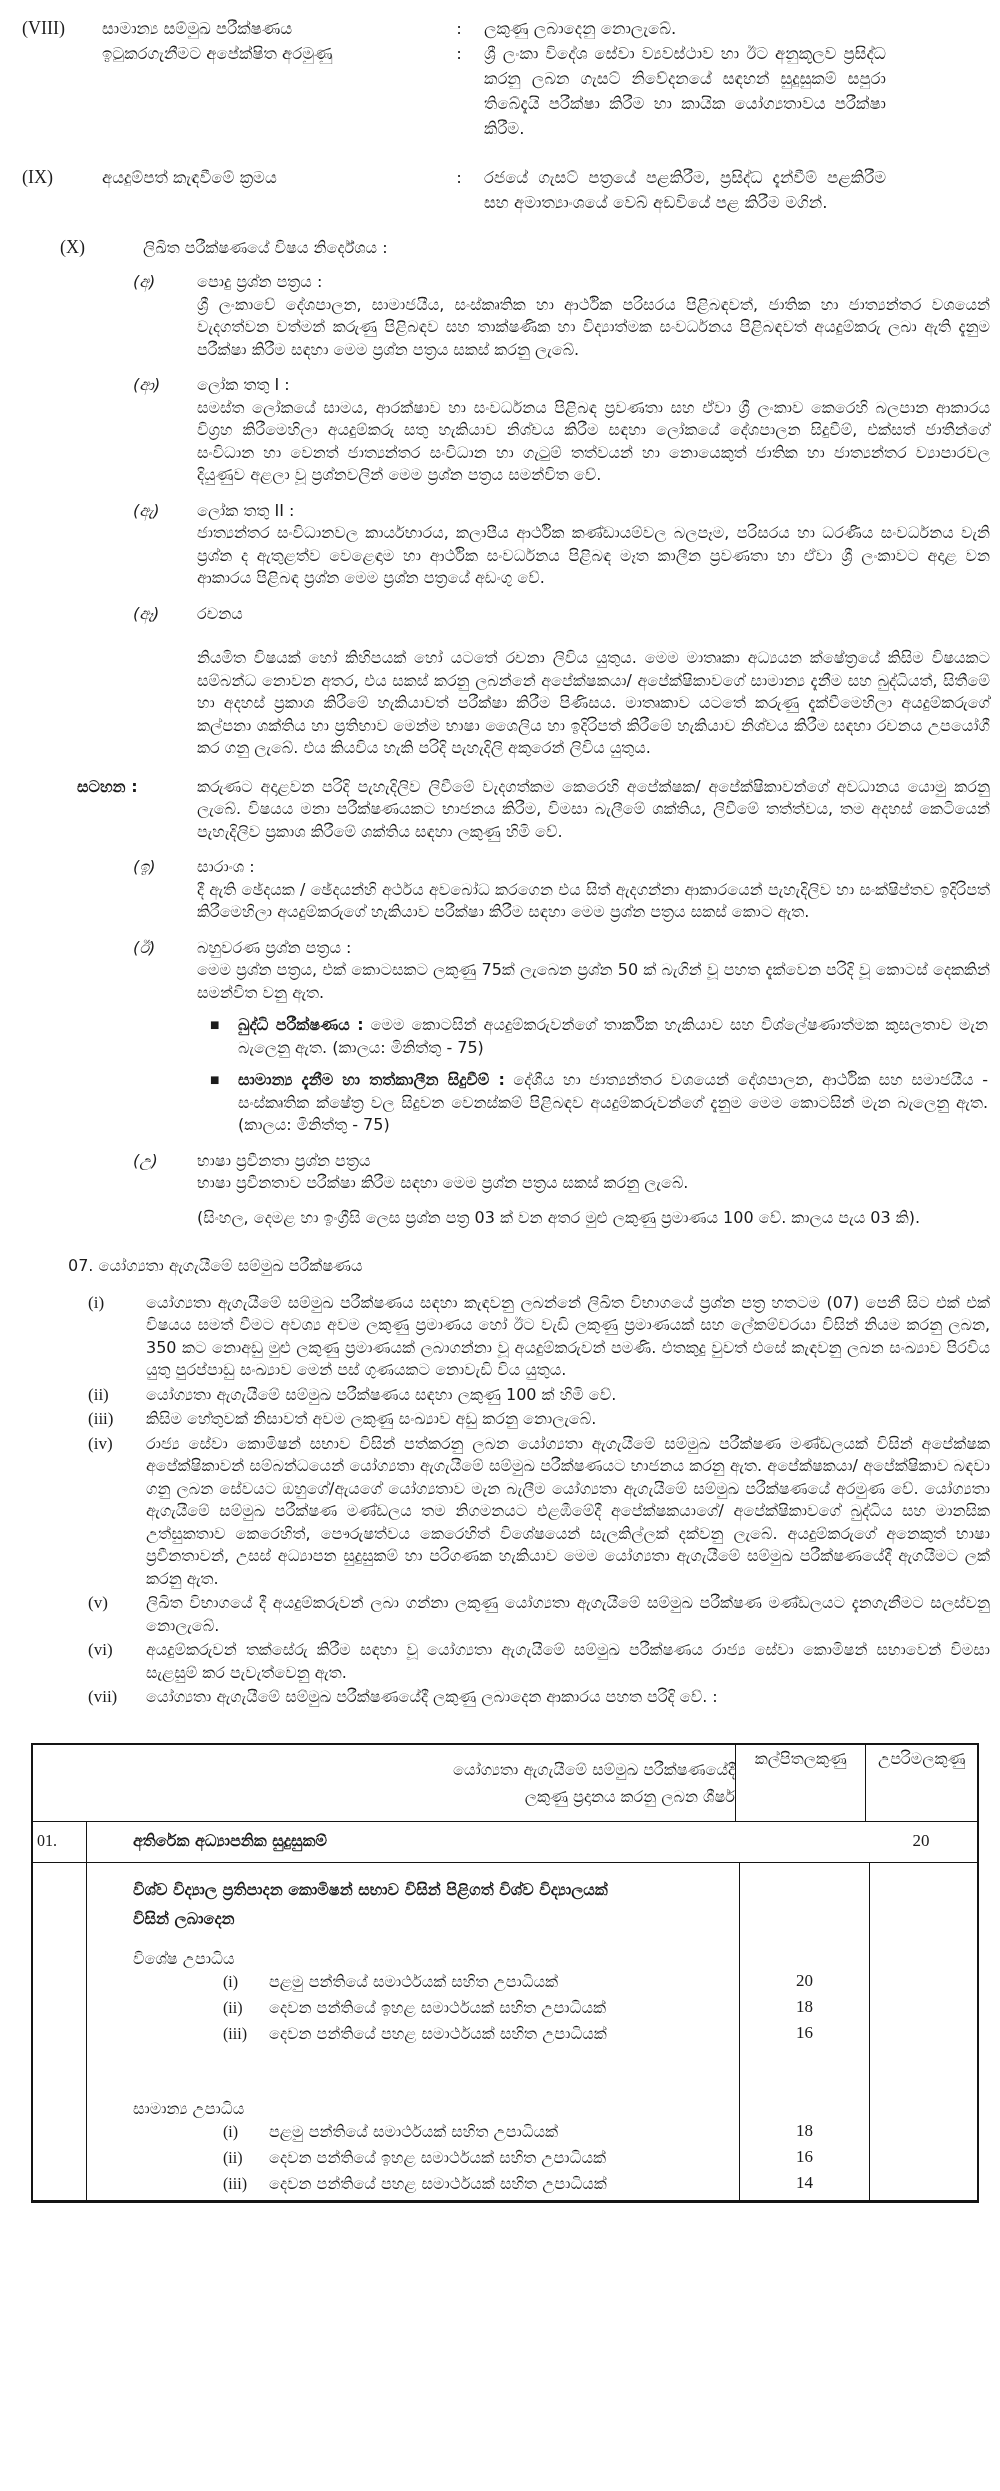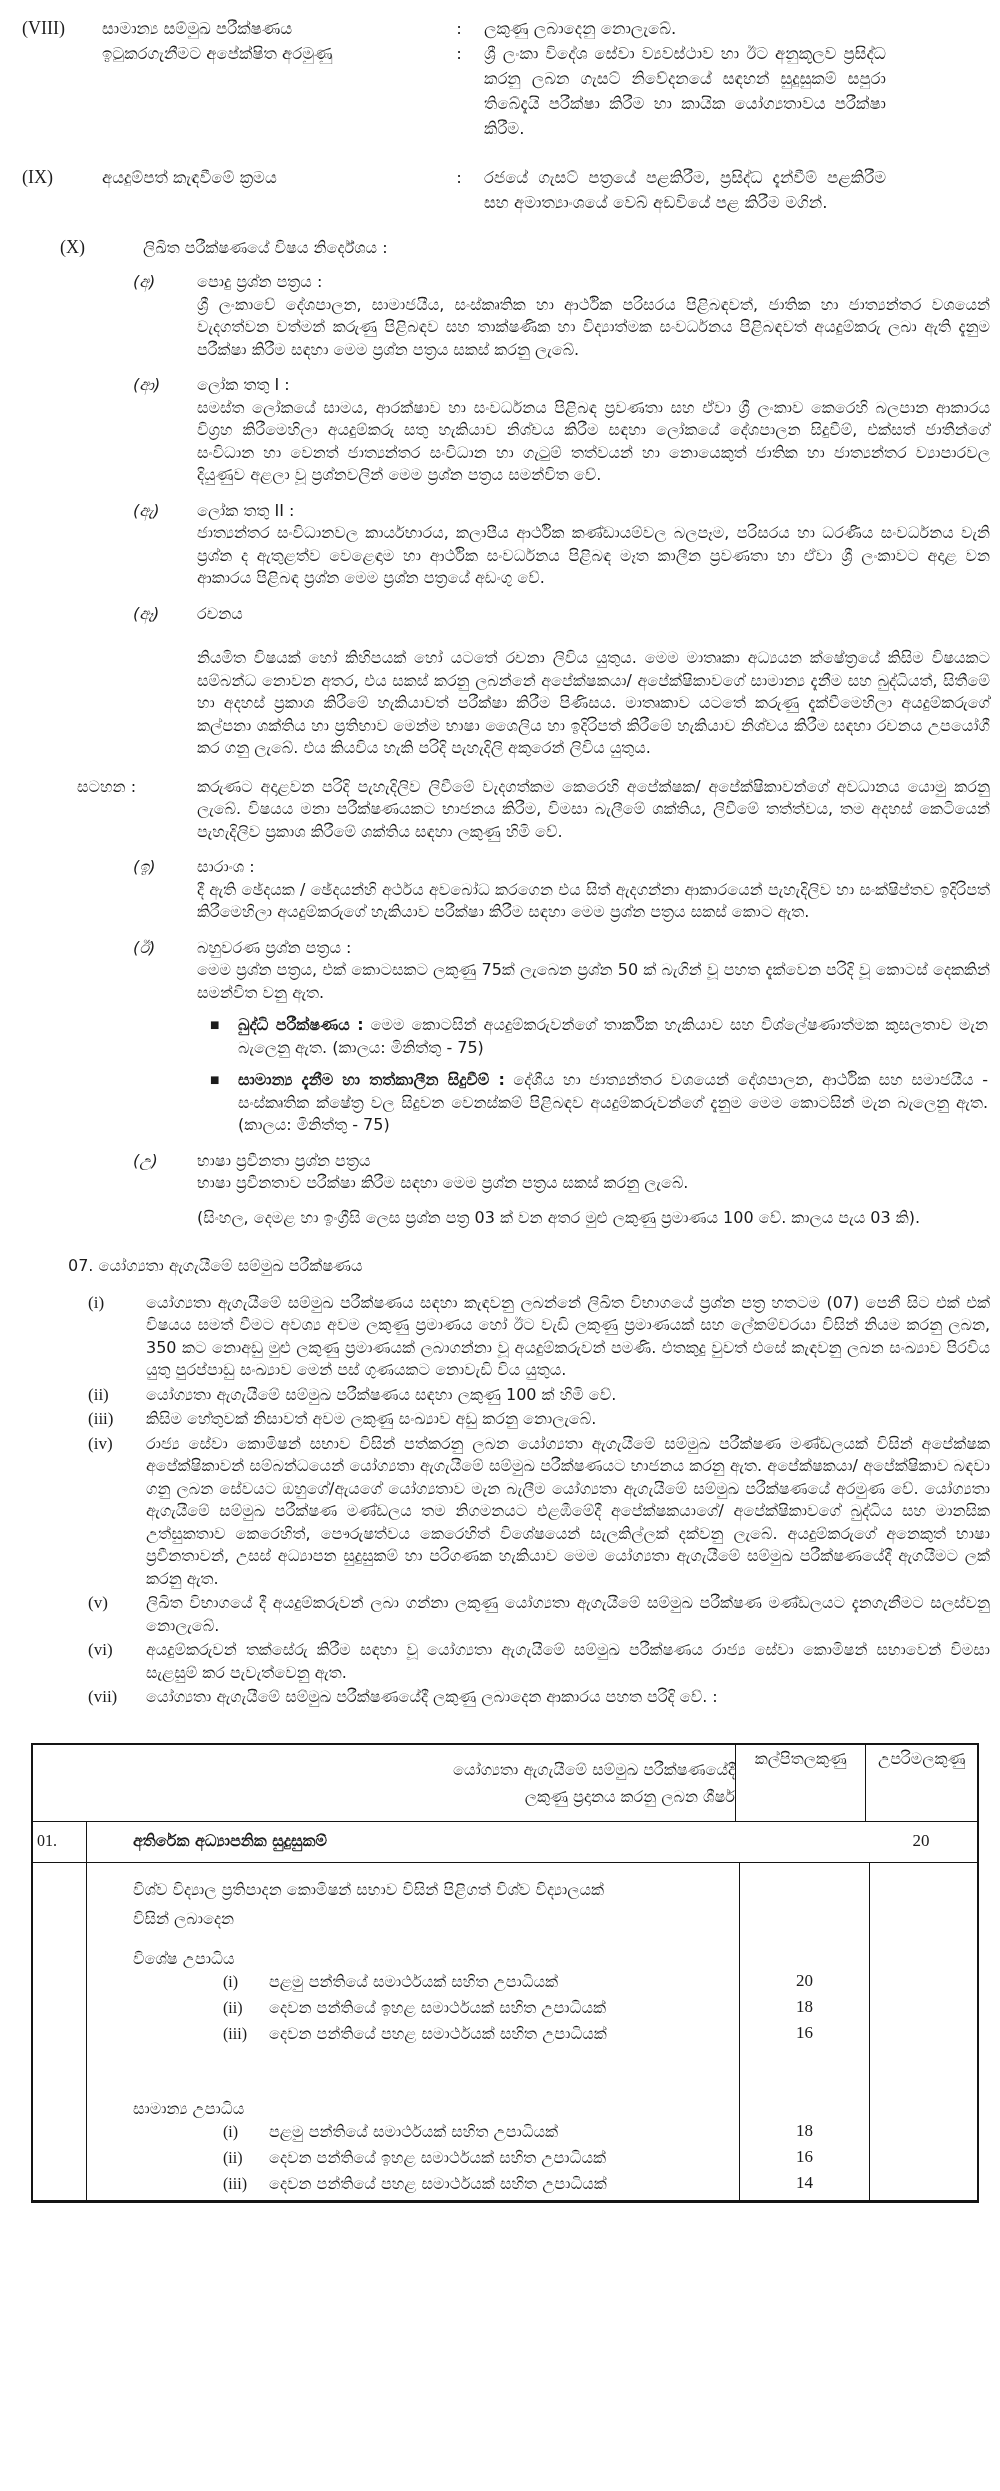--- a/index.html
+++ b/index.html
@@ -23,21 +23,21 @@
   .sec-x .xnum{display:inline-block;width:78px;font-family:"Liberation Serif",serif;font-size:18px;}
   
   .sub{display:flex;margin:13px 0 0 133px;}
   .sub-m{flex:none;width:64px;font-style:italic;}
   .sub-c{flex:none;width:793px;}
   .para{text-align:justify;}
   .mt{margin-top:22px;}
   .mt-sm{margin-top:12px;}
   
   .note{display:flex;margin:16px 0 0 77px;}
-  .note-label{flex:none;width:120px;font-weight:normal;}
+  .note-label{flex:none;width:120px;font-weight:bold;}
   .note-text{flex:none;width:793px;text-align:justify;}
   
   .bullet{display:flex;margin:10px 0 0 210px;}
   .b-sq{flex:none;width:28px;font-size:10px;line-height:22.5px;}
   .b-t{flex:none;width:750px;text-align:justify;}
   .b-lead{font-weight:bold;}
   
   .h07{margin:26px 0 0 68px;}
   .ritems{margin-top:14px;}
   .ritem{display:flex;margin:2px 0 0 88px;}
@@ -52,21 +52,21 @@
   .th-u{width:112px;}
   .t-row1{display:flex;height:40px;border-bottom:1.5px solid #141414;align-items:stretch;}
   .r1-no{width:54px;box-sizing:border-box;border-right:1.5px solid #141414;display:flex;align-items:center;padding-left:4px;font-family:"Liberation Serif",serif;font-size:16px;}
   .r1-title{flex:1;display:flex;align-items:center;padding-left:46px;font-weight:bold;}
   .r1-max{width:112px;display:flex;align-items:center;justify-content:center;font-family:"Liberation Serif",serif;font-size:17px;}
   .t-det{display:flex;height:337px;}
   .td-no{width:54px;box-sizing:border-box;border-right:1.5px solid #141414;}
   .td-desc{width:652px;box-sizing:border-box;padding:16px 0 0 46px;}
   .td-k{width:131px;box-sizing:border-box;border-left:1.5px solid #141414;border-right:1.5px solid #141414;padding-top:16px;text-align:center;font-family:"Liberation Serif",serif;font-size:17px;}
   .td-u{flex:1;}
-  .dl{height:29px;}
+  .dl{height:29px;font-weight:bold;}
   .dh{height:34px;display:flex;align-items:flex-end;}
   .dh2{height:30px;display:flex;align-items:flex-end;}
   .dgap{height:42px;}
   .di{height:26px;padding-left:90px;}
   .di-n{display:inline-block;width:46px;font-family:"Liberation Serif",serif;font-size:16px;}
   .ksp1{height:91px;}
   .ksp2{height:72px;}
   .kvl{height:26px;}
 </style>
 </head>

